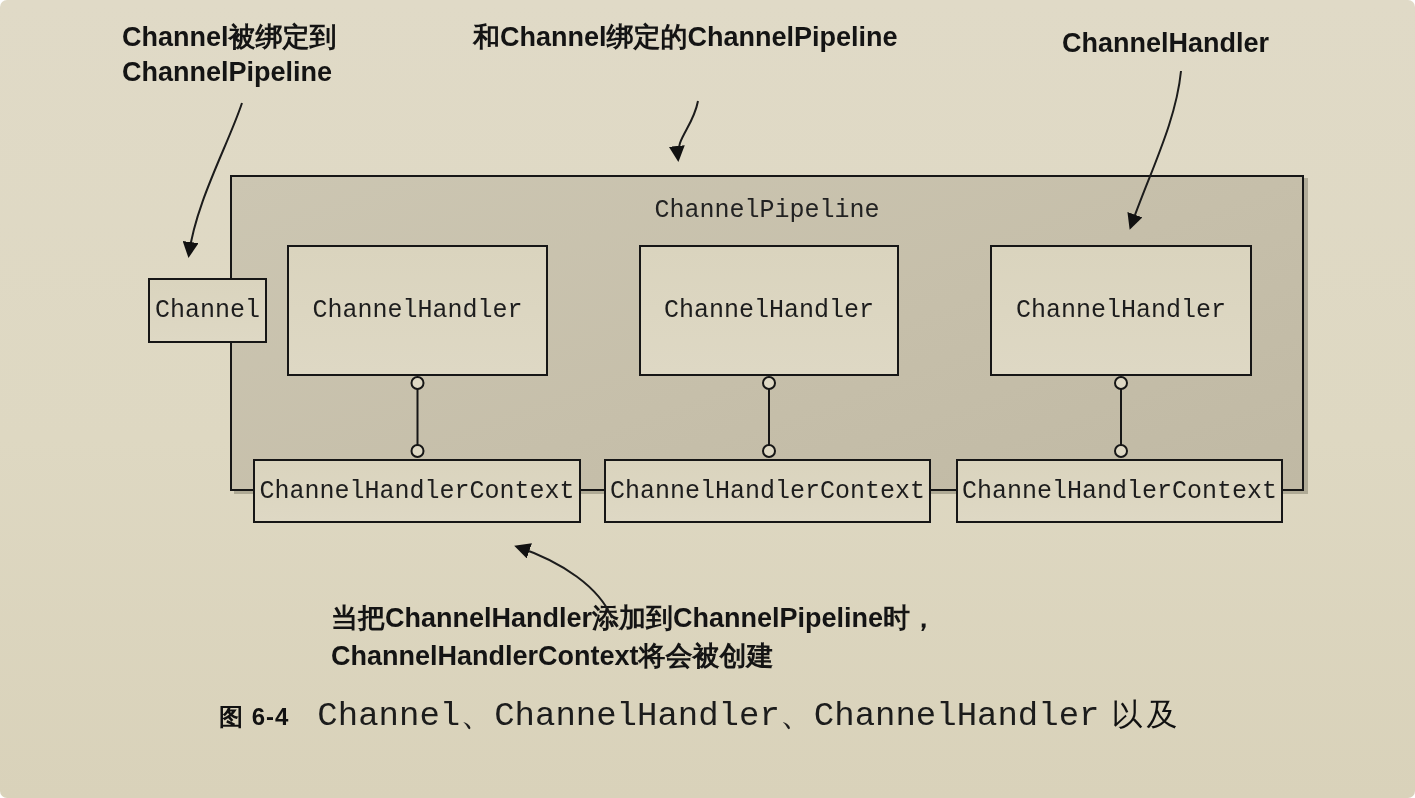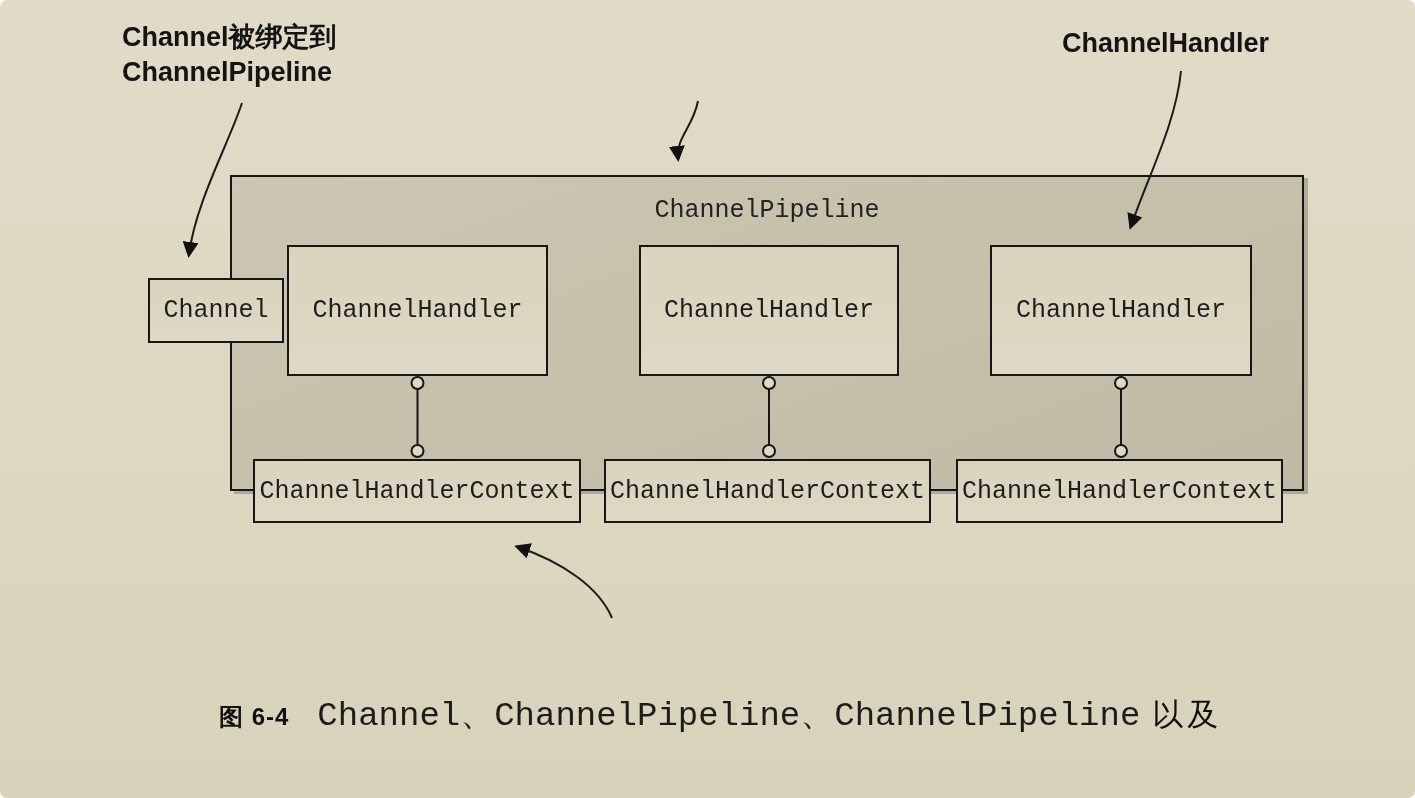--- a/index.html
+++ b/index.html
@@ -37,21 +37,21 @@
     position:absolute;box-sizing:border-box;
     border:2px solid #161616;
     background:linear-gradient(180deg,#dad4be 0%,#ded8c4 100%);
     display:flex;align-items:center;justify-content:center;
     font-family:"Liberation Mono","DejaVu Sans Mono",monospace;
     font-size:25px;color:#1d1d1d;white-space:nowrap;
   }
   .handler-1{left:287px;top:245px;width:261px;height:131px;}
   .handler-2{left:639px;top:245px;width:260px;height:131px;}
   .handler-3{left:990px;top:245px;width:262px;height:131px;}
-  .channel-box{left:148px;top:278px;width:136px;height:65px;z-index:3;}
+  .channel-box{left:148px;top:278px;width:119px;height:65px;z-index:3;}
   .context-1{left:253px;top:459px;width:328px;height:64px;z-index:3;}
   .context-2{left:604px;top:459px;width:327px;height:64px;z-index:3;}
   .context-3{left:956px;top:459px;width:327px;height:64px;z-index:3;}
   
   .overlay{
     position:absolute;left:0;top:0;width:1415px;height:798px;
     pointer-events:none;z-index:5;
   }
   
   .caption-line{
@@ -76,20 +76,21 @@
 <body>
 
 <div class="page">
 
   <div class="note" style="left:122px;top:20px;">
     <span>Channel被绑定到</span>
     <span>ChannelPipeline</span>
   </div>
 
   <div class="note" style="left:473px;top:20px;">
+    <span>和Channel绑定的ChannelPipeline</span>
   </div>
 
   <div class="note" style="left:1062px;top:26px;">
     <span>ChannelHandler</span>
   </div>
 
   <div class="pipeline"></div>
   <div class="pipeline-title">ChannelPipeline</div>
 
   <div class="dbox handler-1">
@@ -138,18 +139,22 @@
       <circle cx="769" cy="383" r="6" fill="#ded8c4" stroke="#161616" stroke-width="2"></circle>
       <circle cx="769" cy="451" r="6" fill="#ded8c4" stroke="#161616" stroke-width="2"></circle>
     </g>
     <g>
       <line x1="1121" y1="388" x2="1121" y2="446" stroke="#161616" stroke-width="2"></line>
       <circle cx="1121" cy="383" r="6" fill="#ded8c4" stroke="#161616" stroke-width="2"></circle>
       <circle cx="1121" cy="451" r="6" fill="#ded8c4" stroke="#161616" stroke-width="2"></circle>
     </g>
   </svg>
 
+  <div class="note note-bottom" style="left:331px;top:599px;">
+    <span>当把ChannelHandler添加到ChannelPipeline时，</span>
+    <span>ChannelHandlerContext将会被创建</span>
+  </div>
 
   <div class="caption-line caption-1">
-    <span class="fig-label">图 6-4</span><span class="code">Channel、ChannelPipeline、ChannelPipeline</span><span class="cjk">以及</span>
+    <span class="fig-label">图 6-4</span><span class="code">Channel、ChannelHandler、ChannelHandler</span><span class="cjk">以及</span>
   </div>
 
 </div>
 
 </body></html>

